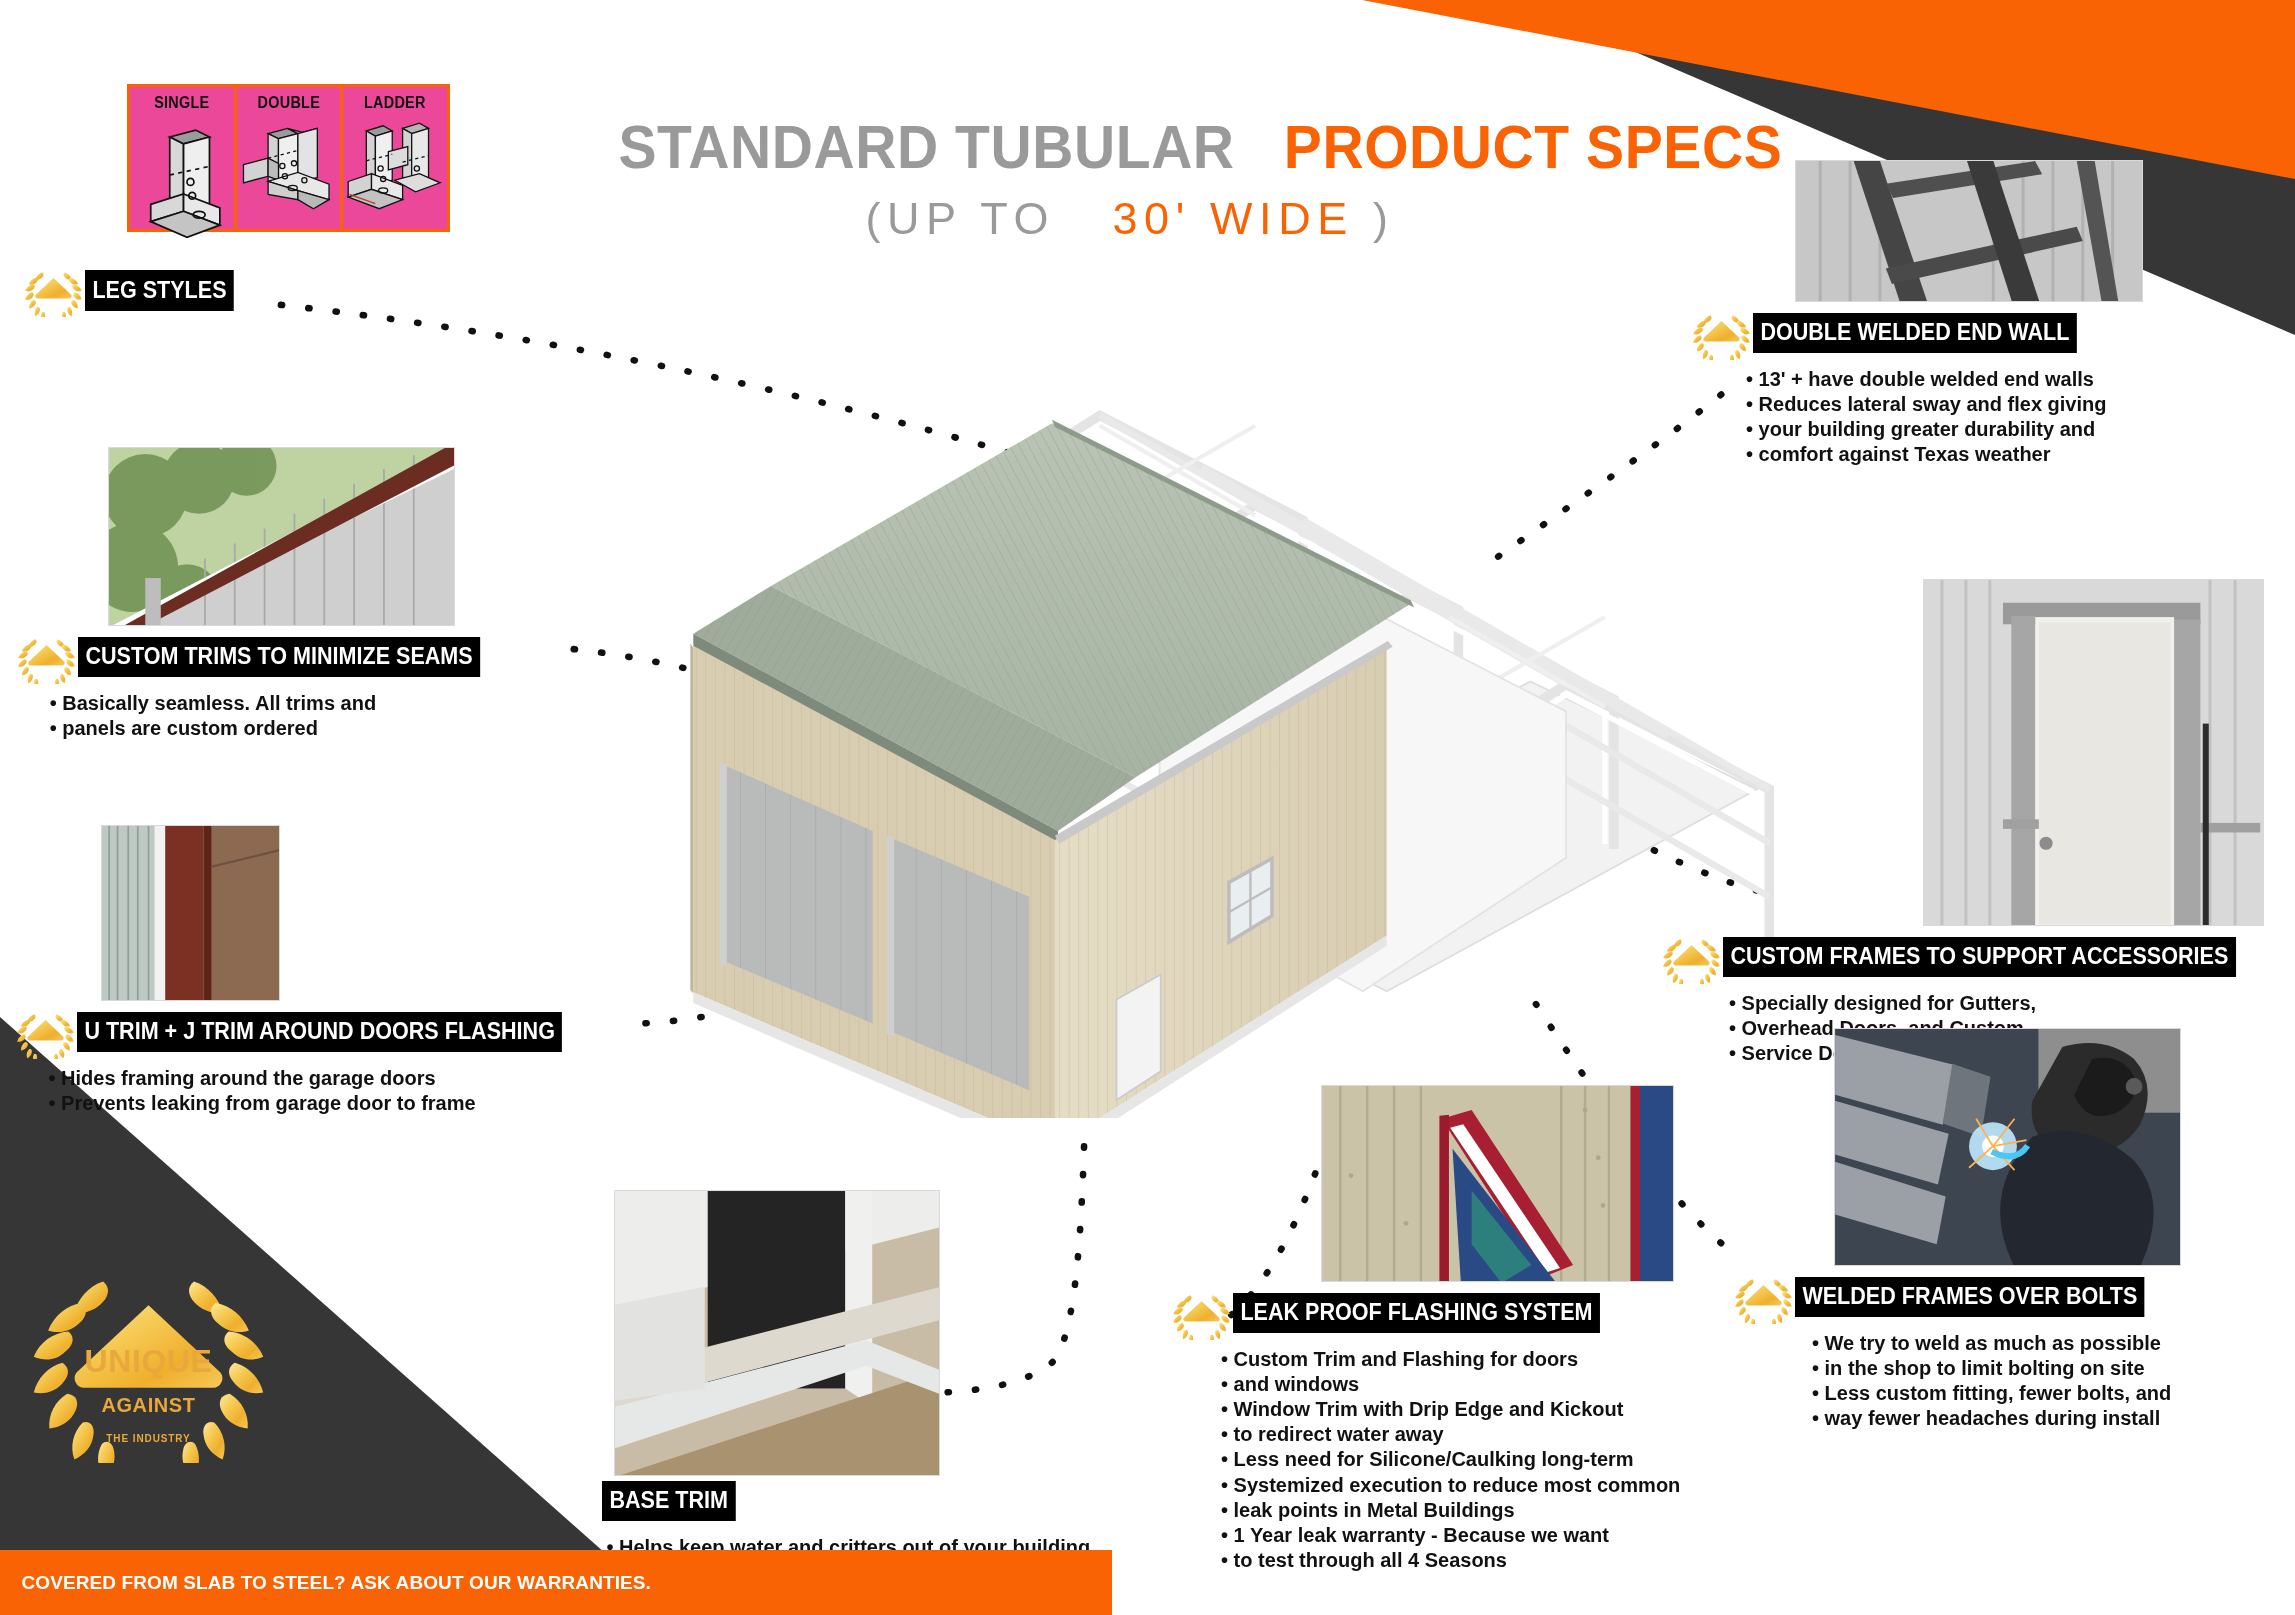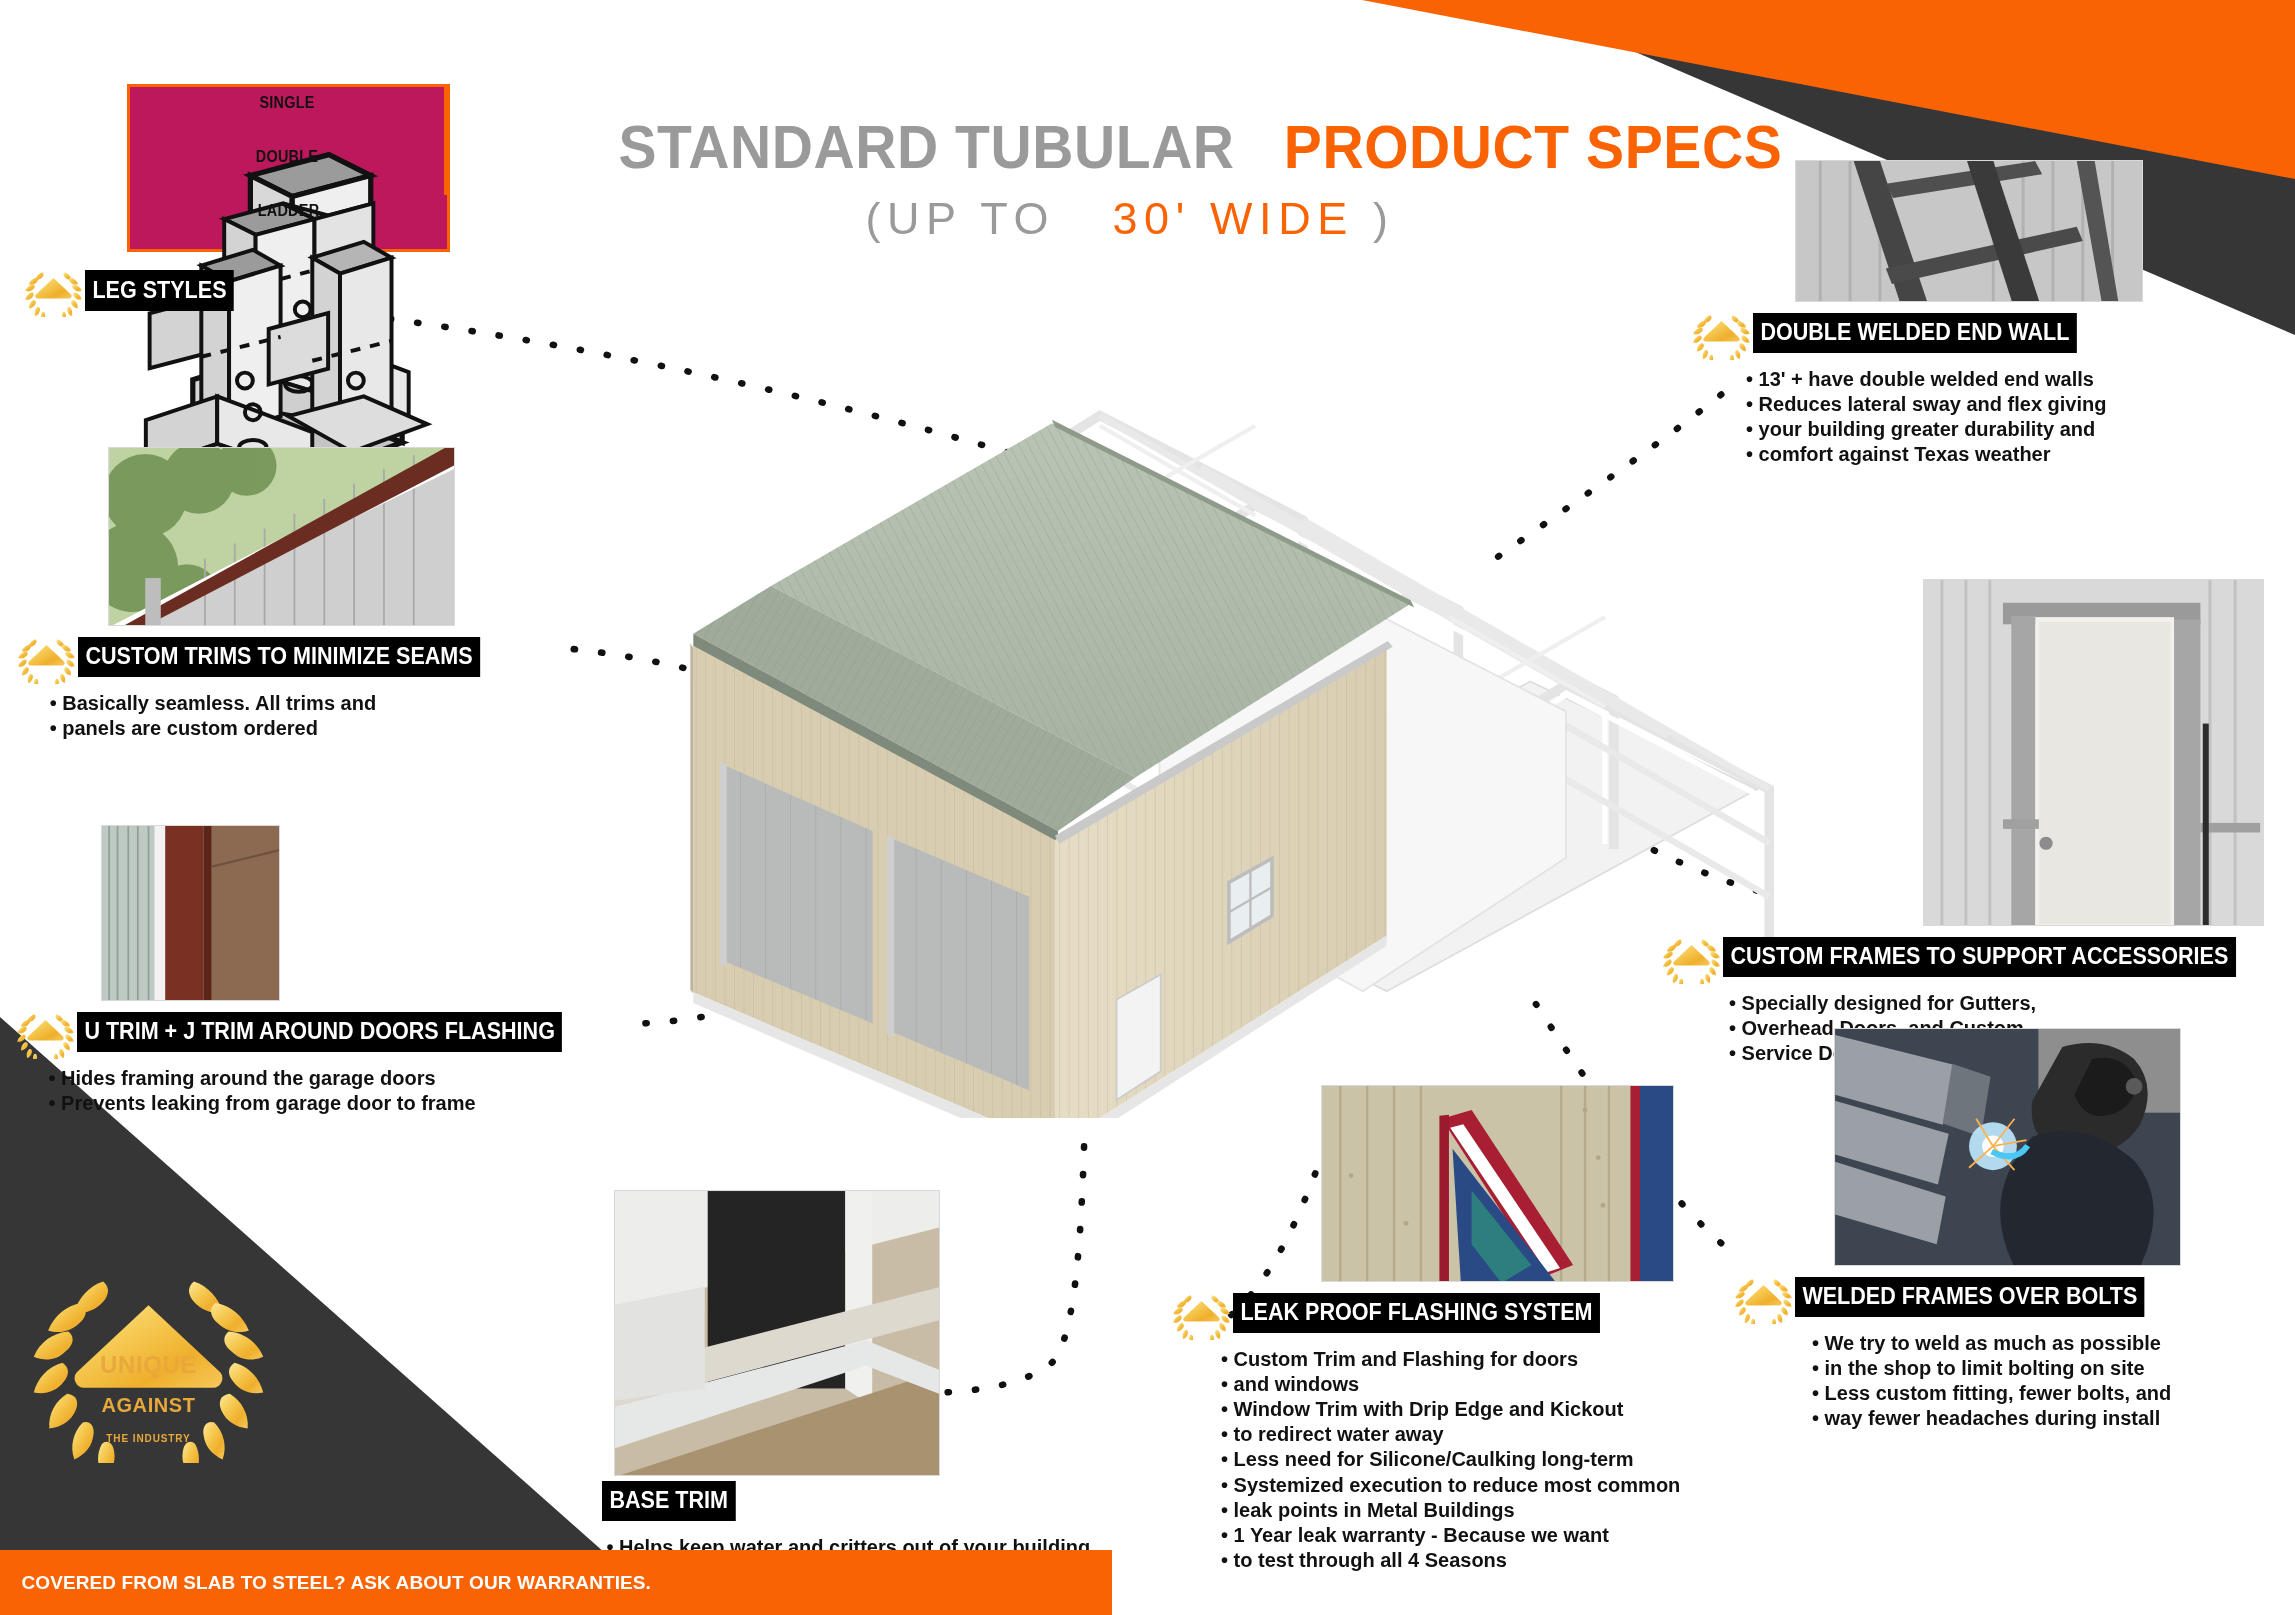--- a/index.html
+++ b/index.html
@@ -56,24 +56,23 @@
   .title-sub {
     margin-top: 15.5px; font-size: 45px; font-weight: 400;
     letter-spacing: 6.6px; white-space: nowrap;
   }
   .sub-grey { color: #9A9A9A; }
   .sub-orange { color: #F96304; }
 
   
   .legbox {
     position: absolute; left: 127px; top: 84px;
-    width: 323px; height: 168px;
-    border: 3.6px solid #F96304; background: #be185d;
+    width: 323px; height: 148px;
+    border: 3.6px solid #F96304; background: #ec4899;
     display: flex;
-    flex-direction: column;
   }
   .legcell { flex: 1; border-right: 3px solid #F96304; position: relative; }
   .legcell:last-child { border-right: none; }
   .legcell .cap {
     text-align: center; font-size: 16px; font-weight: 800;
     letter-spacing: 0.3px; margin-top: 7.2px;
     transform: scaleX(.9); font-family: "Liberation Sans", sans-serif;
   }
   .legart { position: absolute; left: 0; right: 0; top: 31px; bottom: 4.8px; }
 
@@ -630,21 +629,21 @@
   </ul>
 </div>
 
 <div style="position:absolute; left:29px; top:1242px; width:239px; height:227px;">
   <svg viewBox="0 0 200 180" width="239" height="227">
     <use href="#laurelBadge"></use>
   </svg>
   <div style="position:absolute; left:0; top:0; width:239px; height:227px;
               display:flex; flex-direction:column; align-items:center; justify-content:flex-end;
               padding-bottom:25px; color:#E9A83B; font-weight:800; line-height:1;">
-    <div style="font-size:24px; letter-spacing:0.6px;">UNIQUE</div>
+    <div style="font-size:32px; letter-spacing:0.6px;">UNIQUE</div>
     <div style="font-size:20px; letter-spacing:0.6px; margin-top:18px;">AGAINST</div>
     <div style="font-size:10px; letter-spacing:0.9px; margin-top:19px;">THE INDUSTRY</div>
   </div>
 </div>
 
 <div class="footer-bar">
   <span class="footer-text">COVERED FROM SLAB TO STEEL? ASK ABOUT OUR WARRANTIES.</span>
 </div>
 
 

